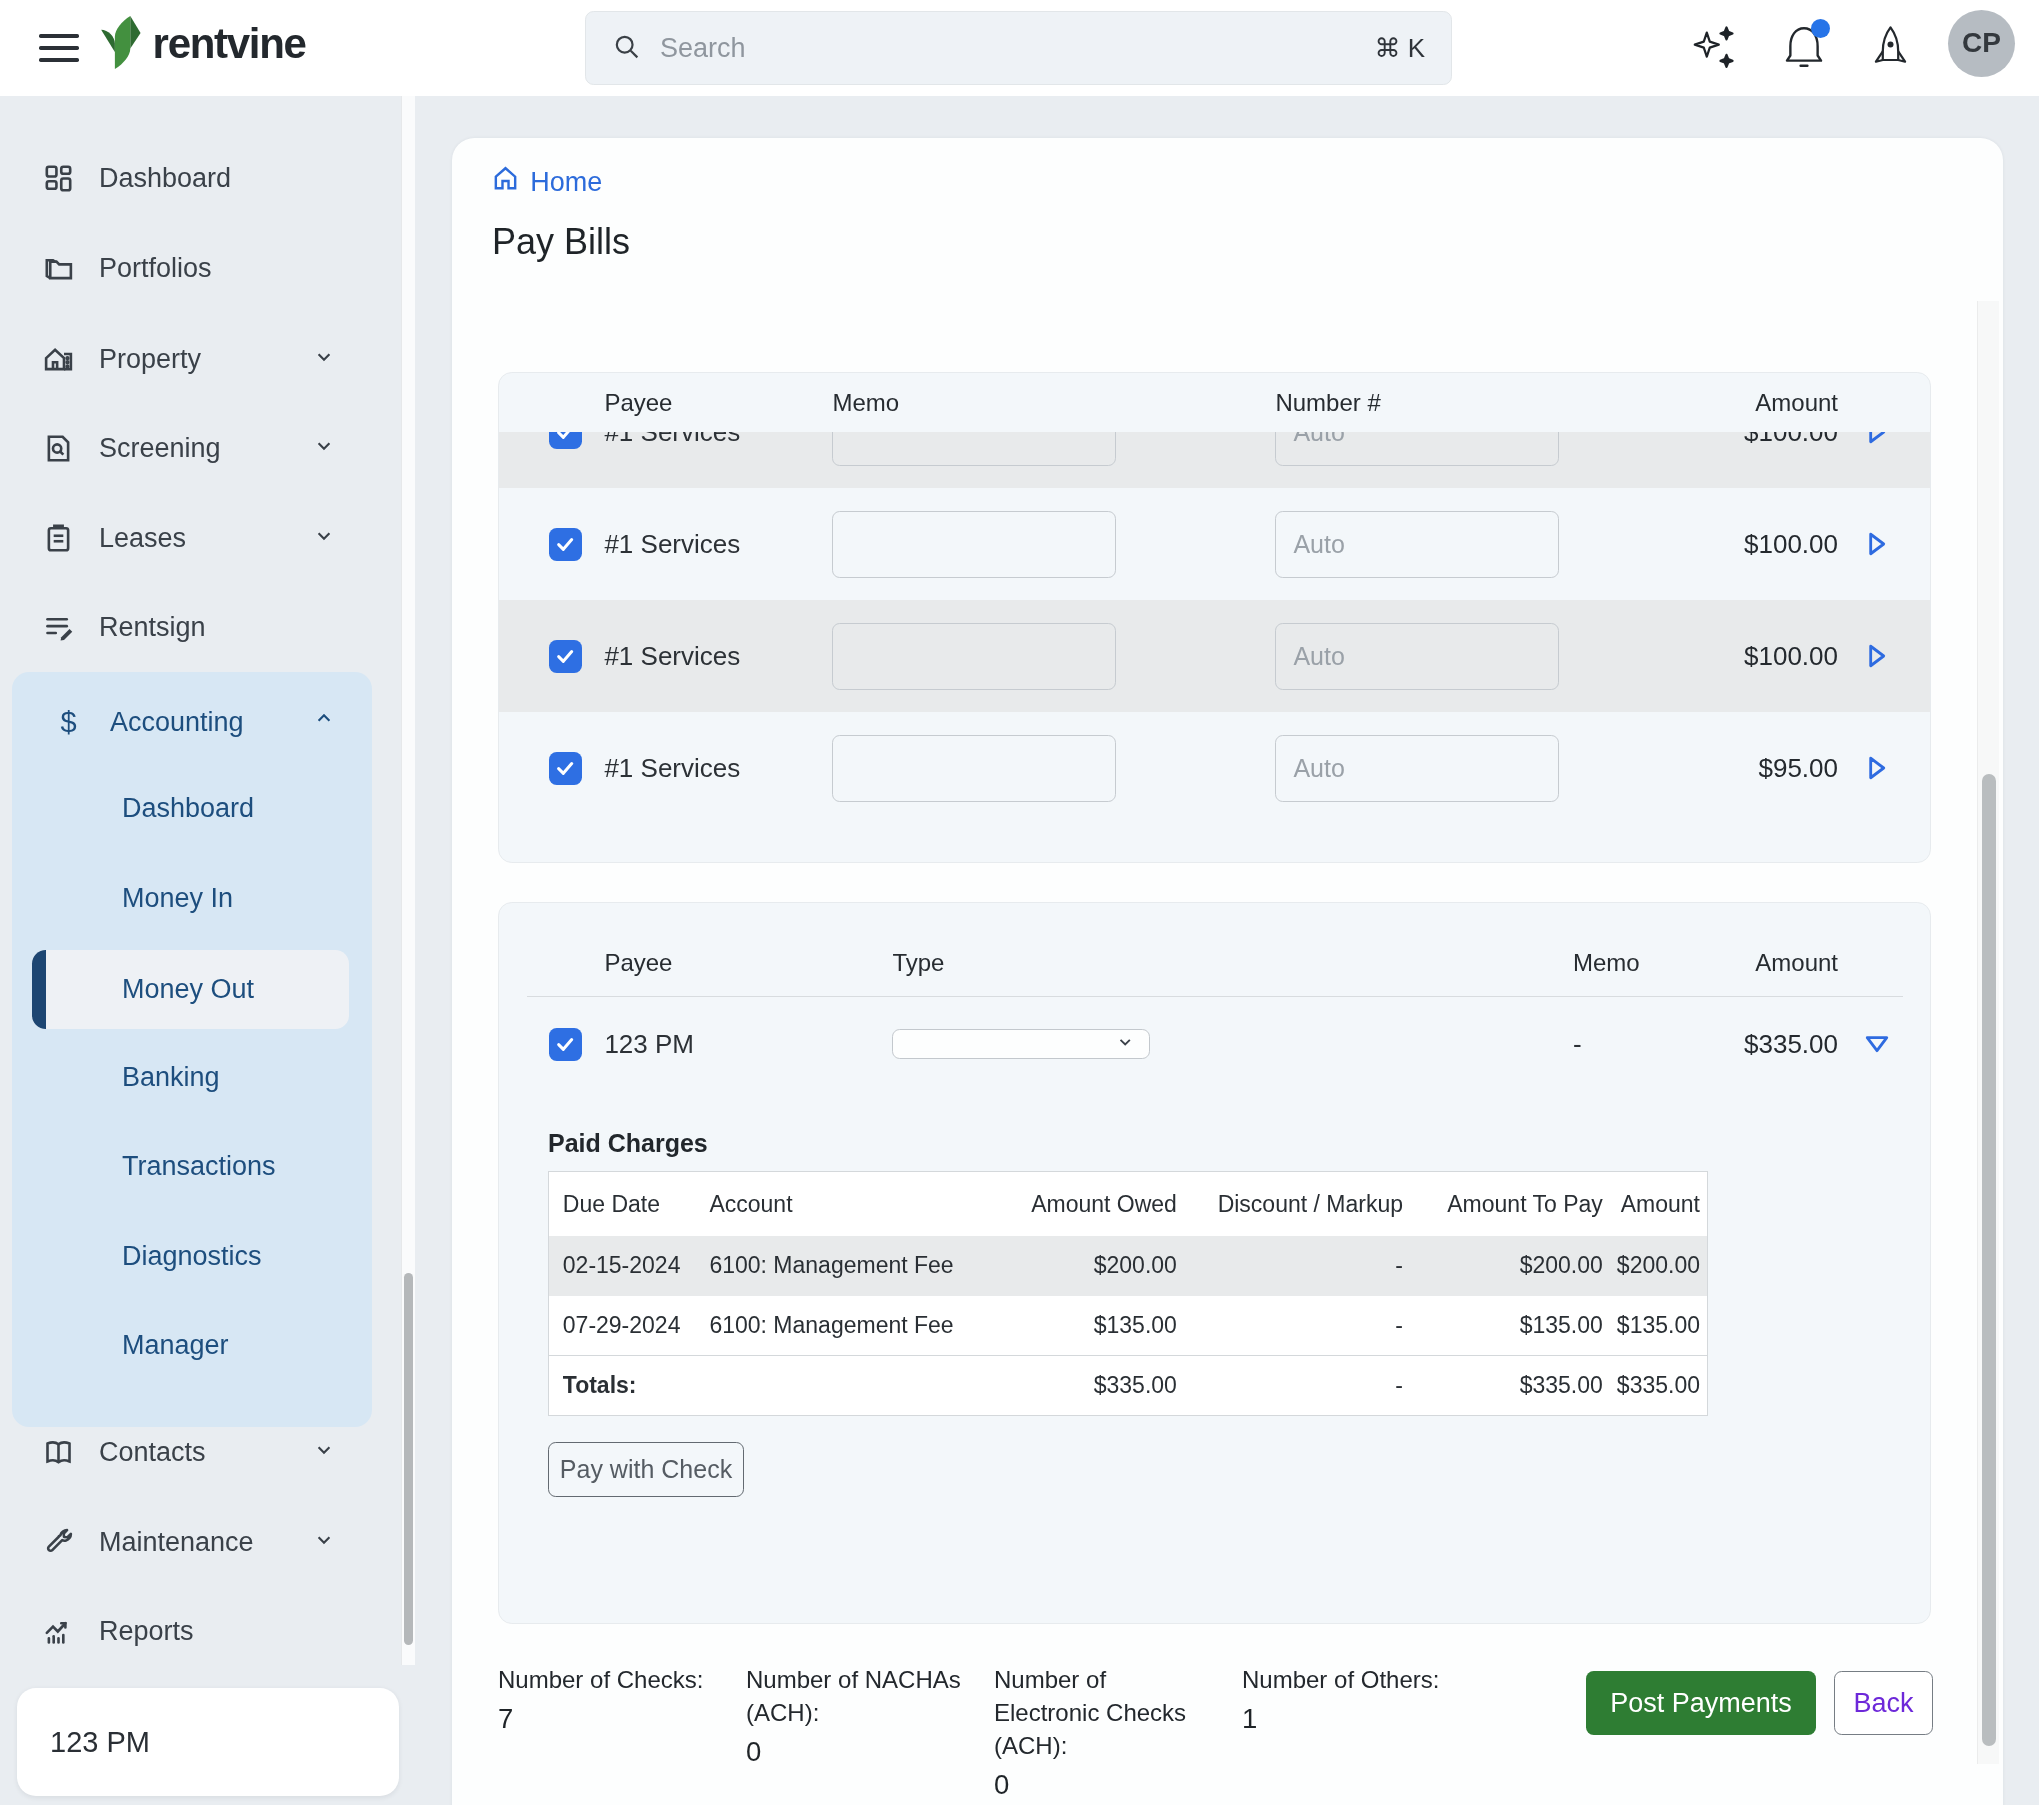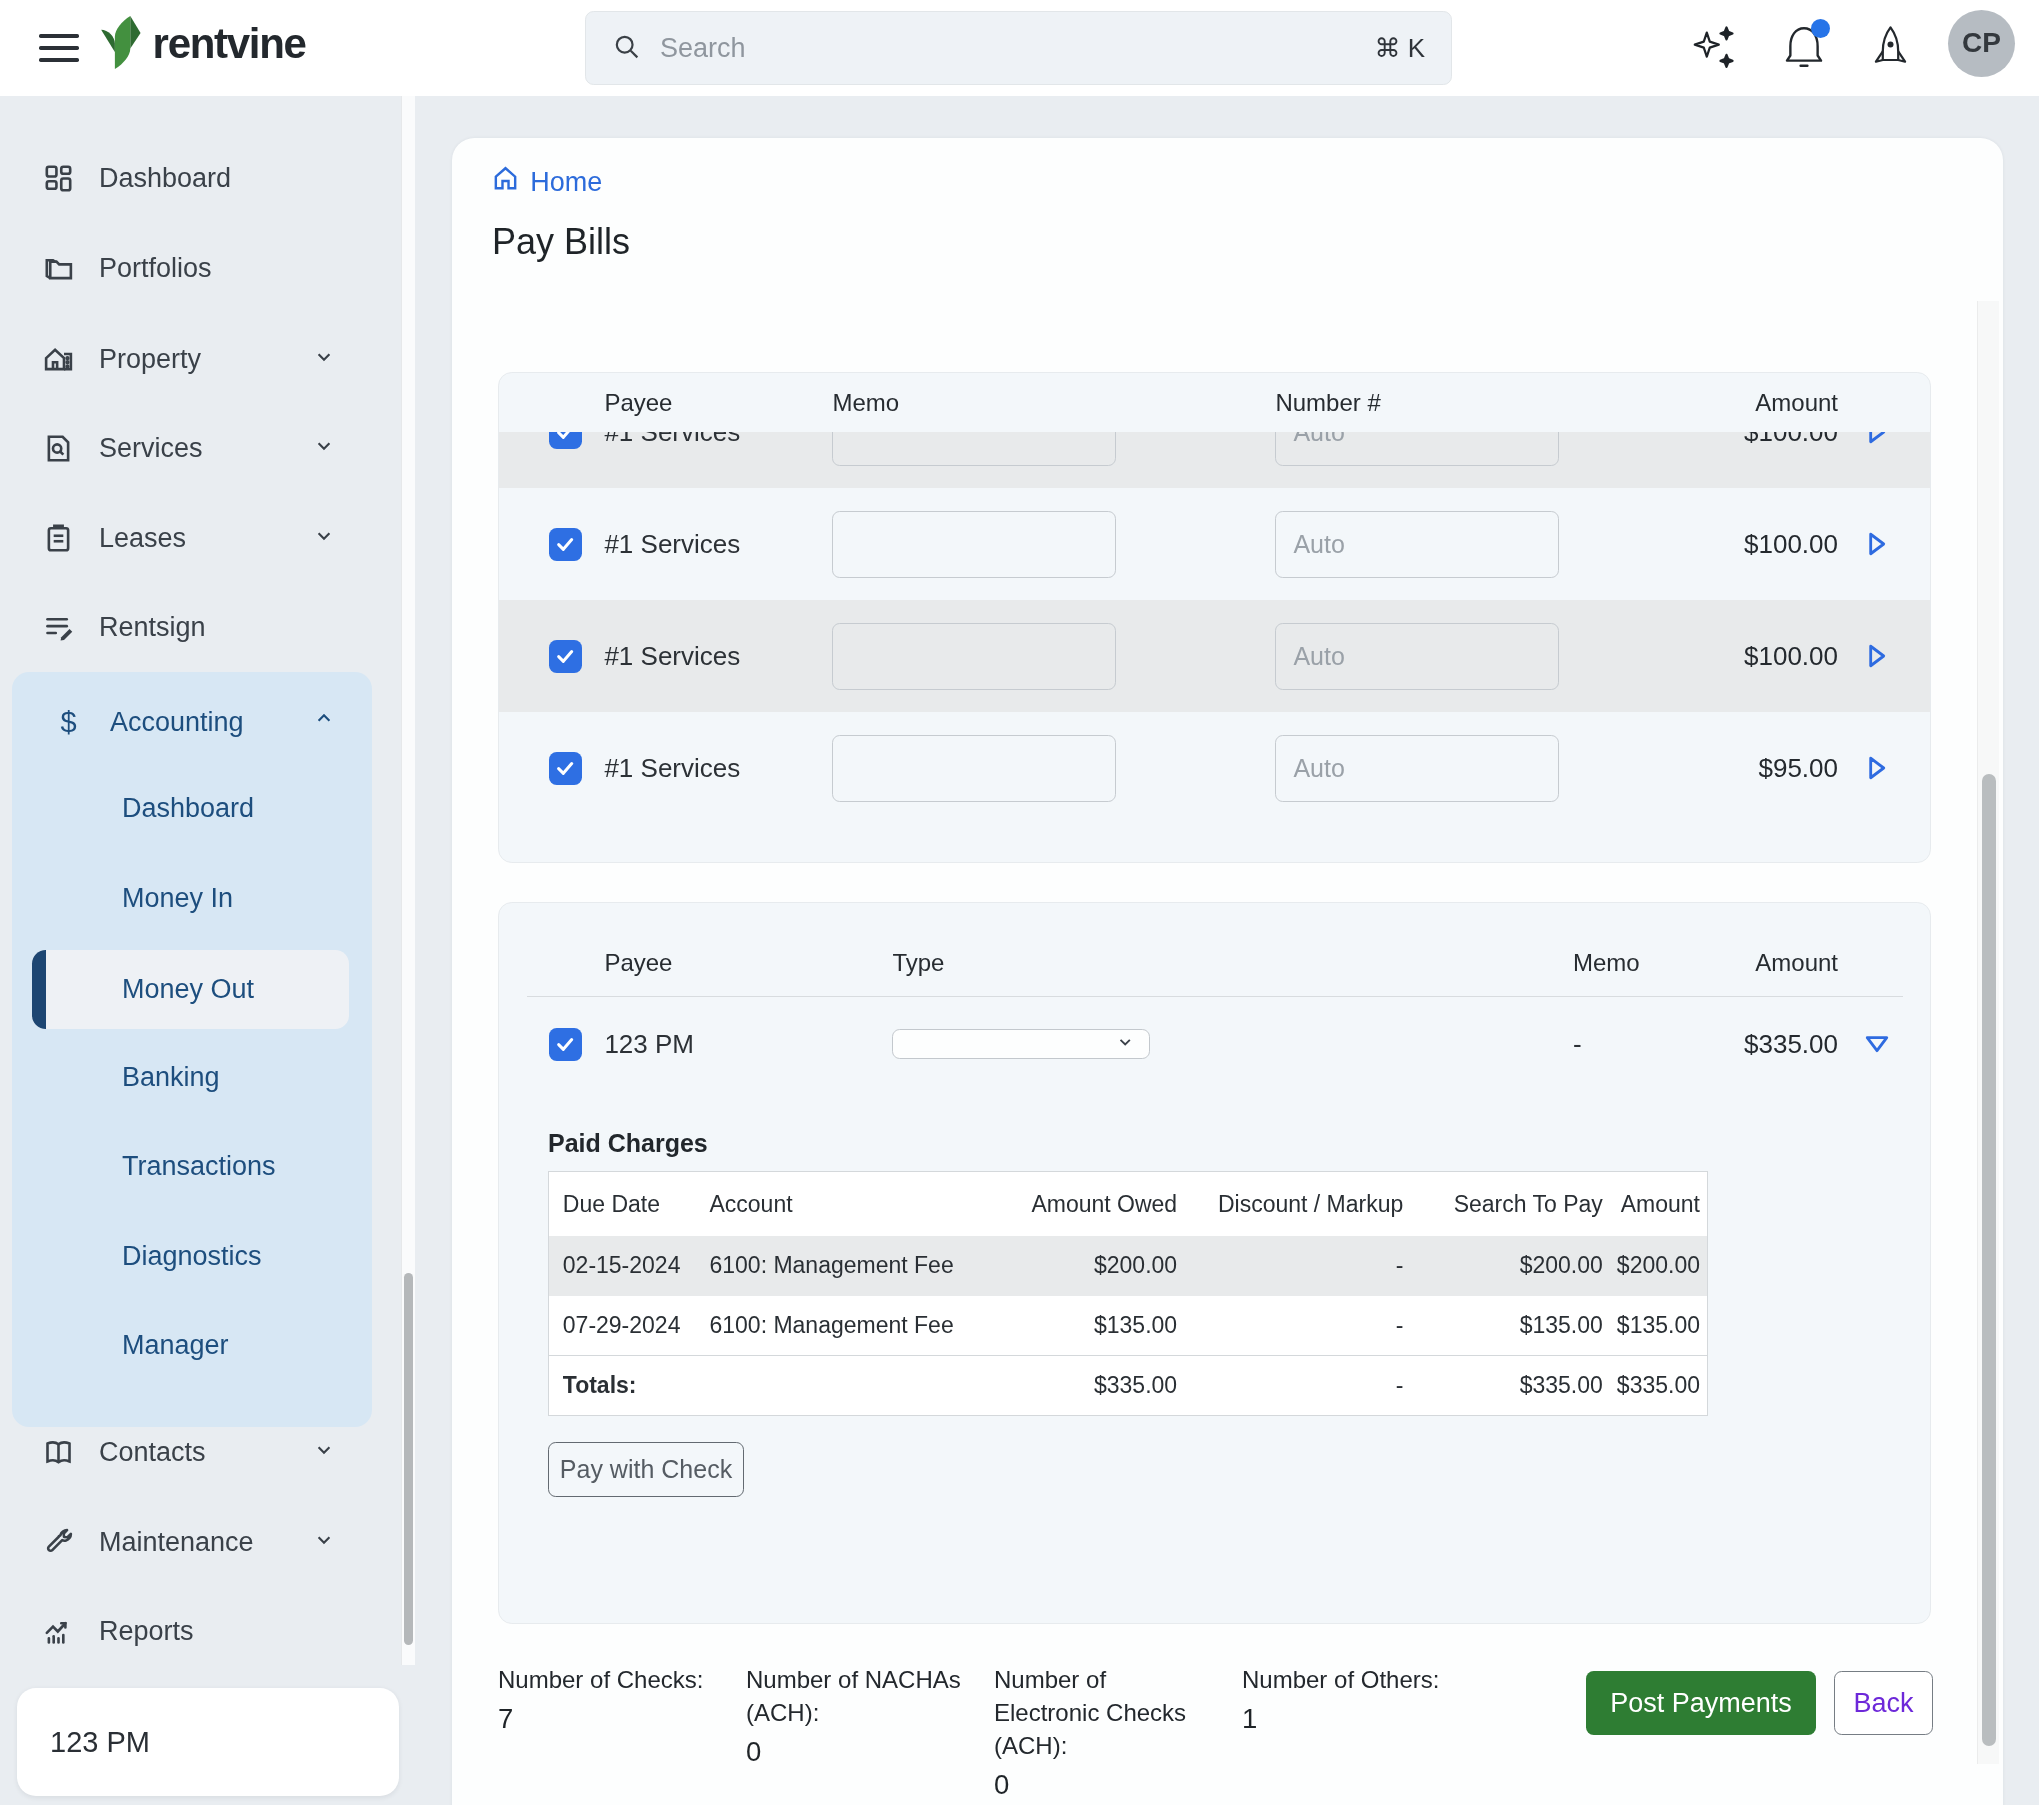--- a/index.html
+++ b/index.html
@@ -198,21 +198,21 @@
   </div>
 
   <div class="side-item" style="top:326px;">
     <span class="icn">
       <svg width="33" height="33" viewBox="0 0 24 24" fill="none" stroke="#3a4149" stroke-width="1.9">
           <path d="M5 3.5 L15 3.5 L19 7.5 L19 20.5 L5 20.5 Z"></path>
           <circle cx="11" cy="12" r="3"></circle>
           <line x1="13.2" y1="14.2" x2="15.5" y2="16.5"></line>
         </svg>
     </span>
-    <span>Services</span>
+    <span>Screening</span>
     <span class="chev"><svg width="26" height="26" viewBox="0 0 24 24" fill="none" stroke="#3a4149" stroke-width="2">
           <polyline points="7 10 12 15 17 10"></polyline>
         </svg></span>
   </div>
 
   <div class="side-item" style="top:416px;">
     <span class="icn">
       <svg width="33" height="33" viewBox="0 0 24 24" fill="none" stroke="#3a4149" stroke-width="1.9">
           <rect x="5" y="4.5" width="14" height="16" rx="1.5"></rect>
           <path d="M9 4.5 L9 2.8 L15 2.8 L15 4.5"></path>
@@ -463,21 +463,21 @@
 
     <h3 class="pc-title">Paid Charges</h3>
 
     <table class="pc">
       <thead>
         <tr>
           <th class="al c-due">Due Date</th>
           <th class="al c-acct">Account</th>
           <th class="c-owed">Amount Owed</th>
           <th class="c-disc">Discount / Markup</th>
-          <th class="c-pay">Search To Pay</th>
+          <th class="c-pay">Amount To Pay</th>
           <th class="c-amt">Amount</th>
         </tr>
       </thead>
       <tbody>
         <tr class="pc-gray">
           <td class="al c-due">02-15-2024</td>
           <td class="al c-acct">6100: Management Fee</td>
           <td class="c-owed">$200.00</td>
           <td class="c-disc">-</td>
           <td class="c-pay">$200.00</td>

